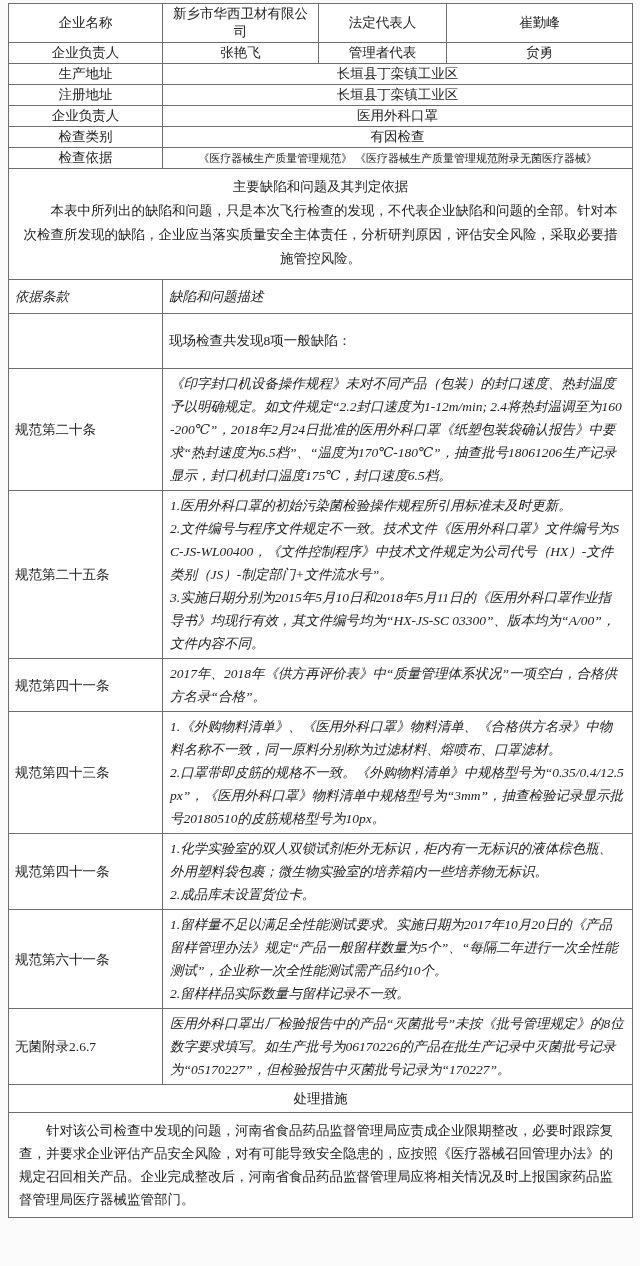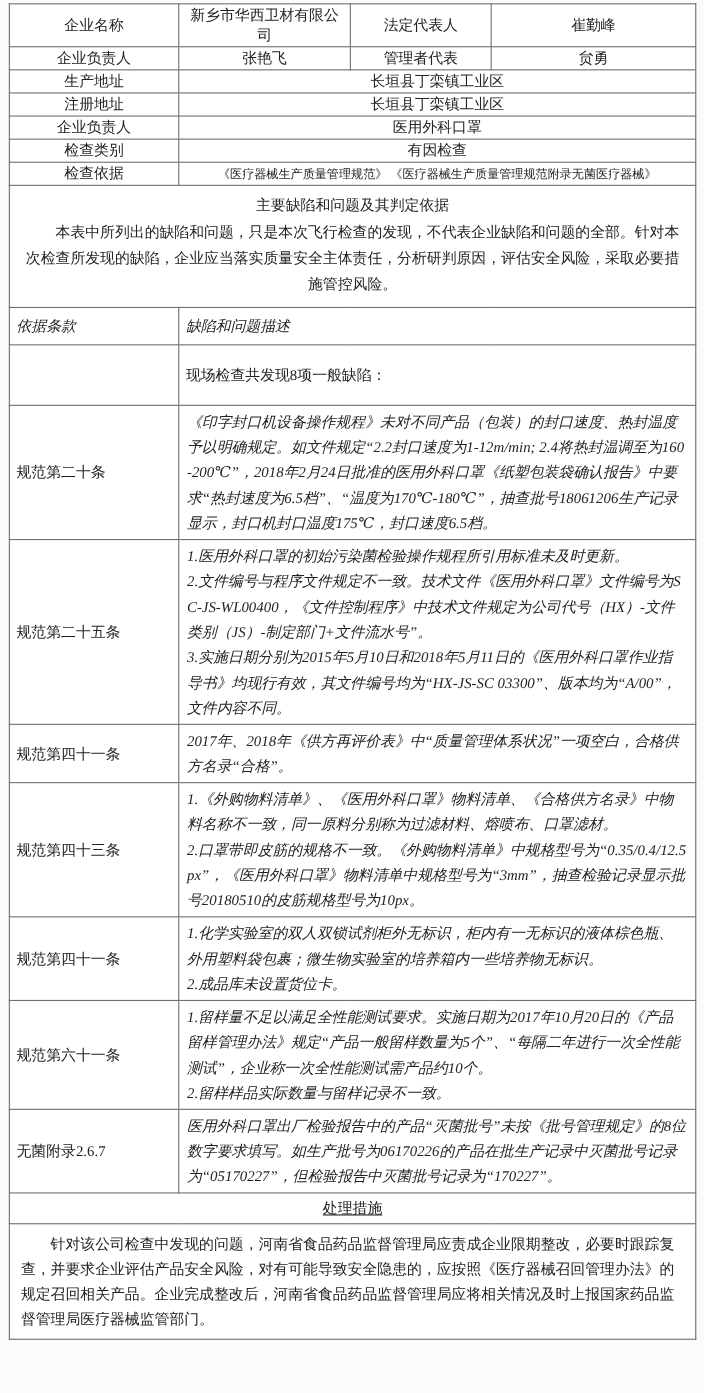--- a/index.html
+++ b/index.html
@@ -39,21 +39,21 @@
   .dh-text{text-indent:2em;text-align:center;}
   tr.colhead td{height:34px;padding:2px 6px;font-style:italic;}
   tr.sumrow td{height:30px;padding:18px 6px;}
   td.clause-cell{padding:3px 4px 3px 6px;line-height:19px;}
   td.desc-cell{
     white-space:pre-line;
     line-height:23px;
     padding:3px 8px 3px 7px;
     font-style:italic;
   }
-  tr.sec-title td{height:28px;text-align:center;text-decoration:underline;}
+  tr.sec-title td{height:28px;text-align:center;}
   td.sec-body{line-height:23px;text-indent:2em;padding:6px 10px;}
 </style>
 </head>
 <body>
 
 <table class="doc">
   <colgroup>
     <col style="width:154px">
       <col style="width:156px">
       <col style="width:128px">

